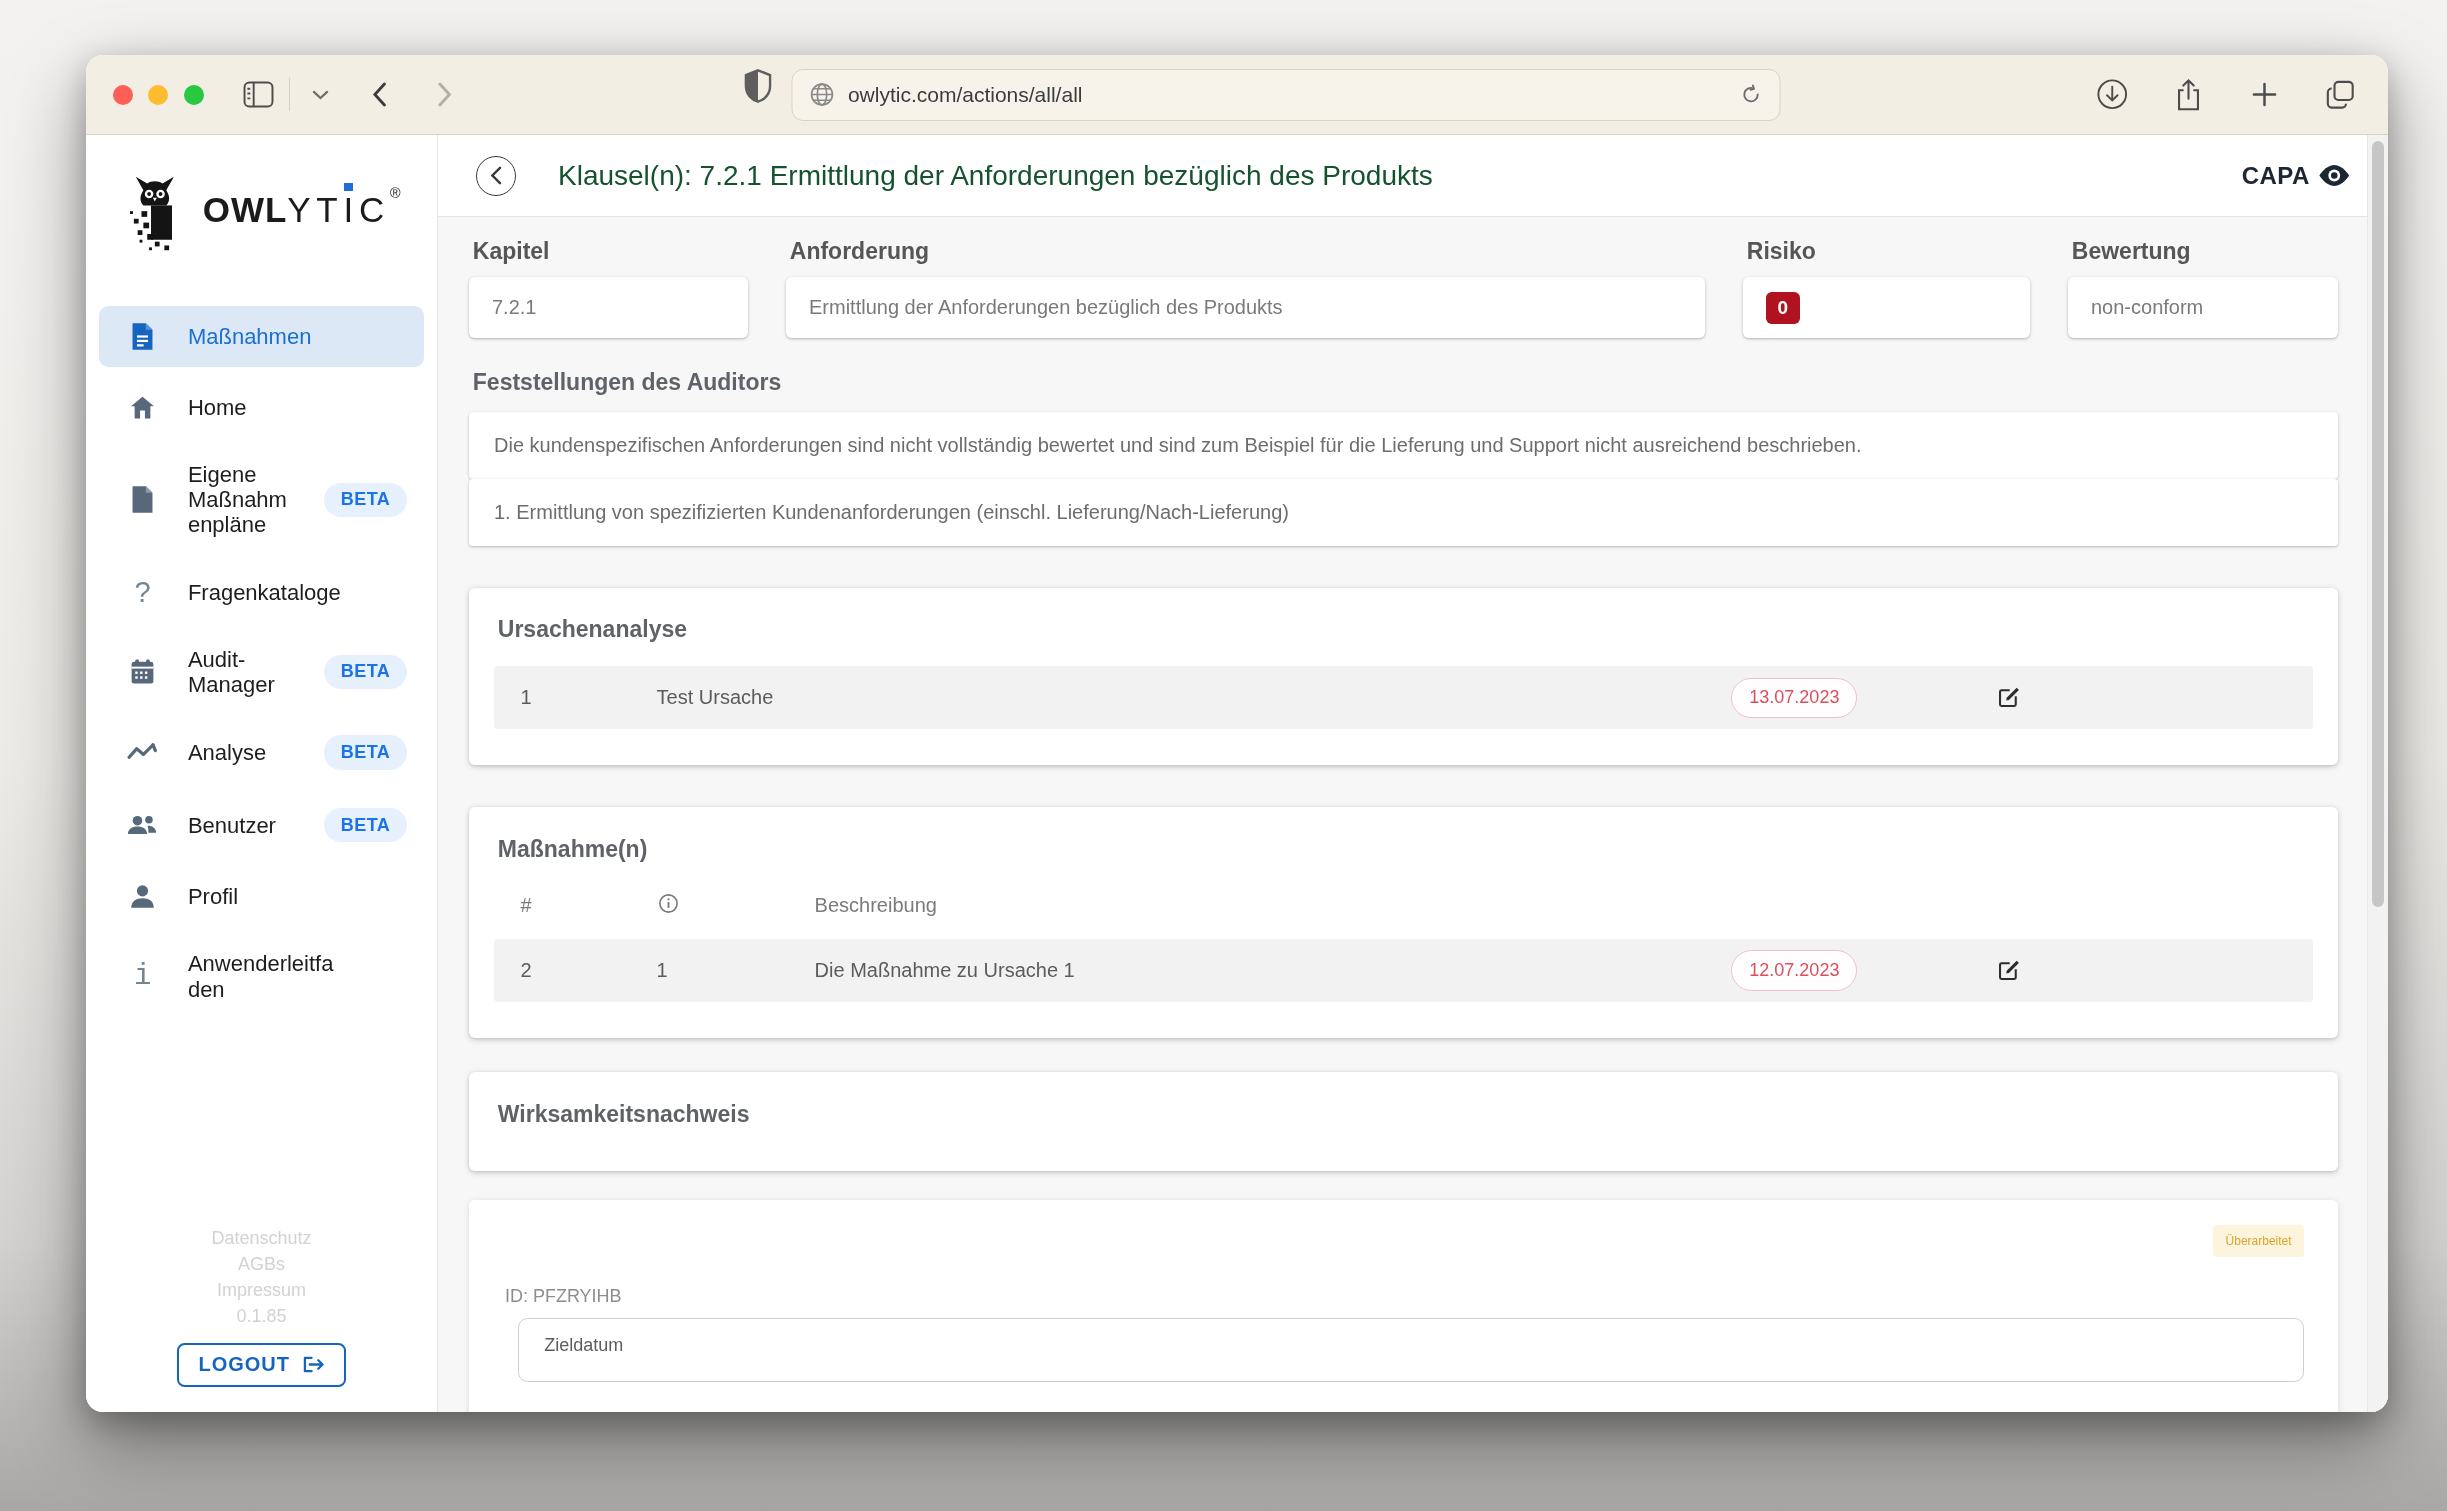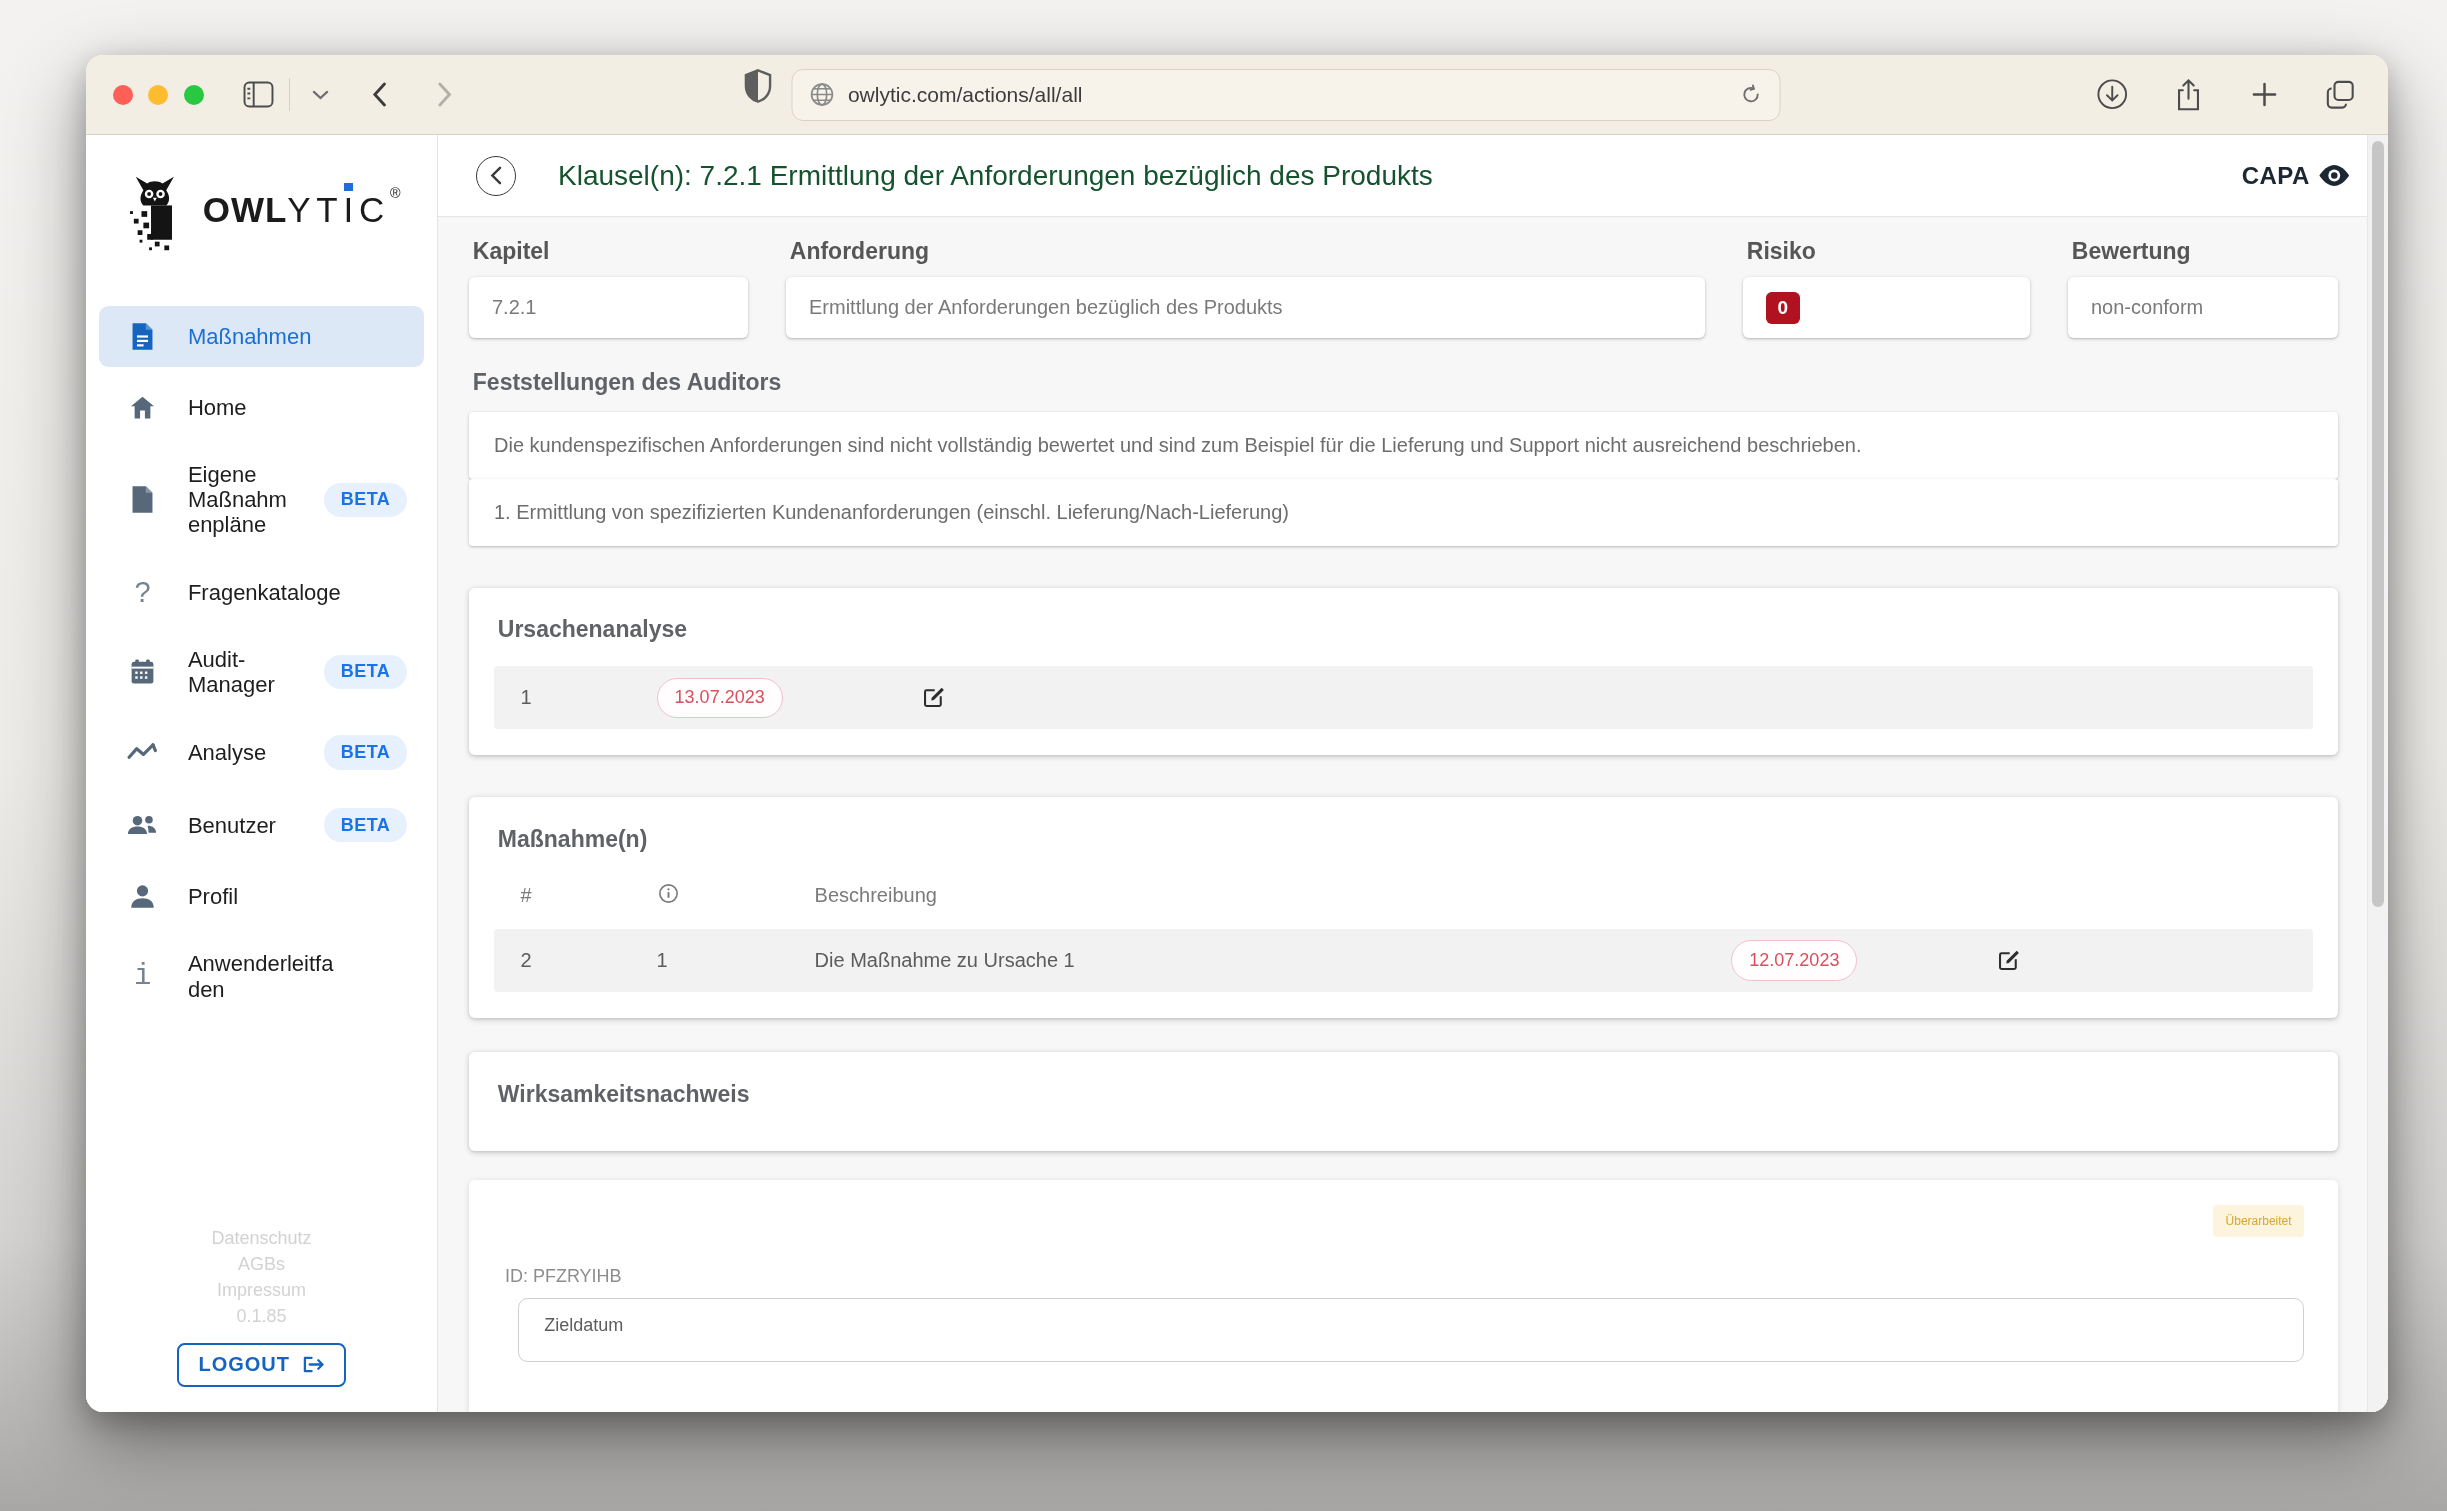--- a/index.html
+++ b/index.html
@@ -89,21 +89,21 @@
   .f-kapitel{ width:279px; } .f-anforderung{ flex:1; } .f-risiko{ width:287px; } .f-bewertung{ width:270px; }
   .risk-badge { background:#b0121f; color:#fff; font-weight:700; font-size:19px; padding:4.8px 11.5px; border-radius:5.7px; }
   
   .section-heading { font-size:23px; font-weight:700; color:#5f6368; margin:31px 3.8px 15.3px; }
   .text-box {
     background:#fff; border-radius:3.8px; padding:22px 25px; color:#6d6d6d; font-size:20px;
     box-shadow:0 1px 3.8px rgba(0,0,0,.16), 0 1px 1.9px rgba(0,0,0,.10);
   }
   
   .card {
-    background:#fff; border-radius:5.7px; margin-top:42px; padding:25px 25px 26px;
+    background:#fff; border-radius:5.7px; margin-top:42px; padding:25px 25px 36px;
     box-shadow:0 1.9px 6.7px rgba(0,0,0,.16), 0 1px 2.9px rgba(0,0,0,.10);
   }
   .card-heading { font-size:23px; font-weight:700; color:#5f6368; margin:3.8px 3.8px 23px; }
   .thead-row { display:flex; align-items:center; padding:5.7px 9.6px 19px; color:#7b7b7b; font-size:20px; }
   .trow { display:flex; align-items:center; background:#f2f2f2; border-radius:3.8px; height:63px; padding:0 9.6px; color:#5c5c5c; font-size:20px; }
   .cell-1 { width:153px; padding-left:17px; flex:none; }
   .cell-2 { width:158px; flex:none; }
   .cell-text { flex:1; min-width:0; }
   .date-pill {
     border:1.9px solid #f3c0c8; color:#d94f5c; background:#fffdfd; border-radius:23px;
@@ -410,20 +410,21 @@
 
         <div class="section-heading">Feststellungen des Auditors</div>
         <div class="text-box">Die kundenspezifischen Anforderungen sind nicht vollständig bewertet und sind zum Beispiel für die Lieferung und Support nicht ausreichend beschrieben.</div>
 
         <div class="text-box">1. Ermittlung von spezifizierten Kundenanforderungen (einschl. Lieferung/Nach-Lieferung)</div>
 
         <div class="card">
           <div class="card-heading">Ursachenanalyse</div>
           <div class="trow">
             <span class="cell-1">1</span>
+            <span class="cell-text">Test Ursache</span>
             <span class="date-pill">13.07.2023</span>
             <span class="edit-btn">
               <svg width="29" height="29" viewBox="0 0 24 24" fill="none">
                   <path d="M13 6 H6.2 A1.2 1.2 0 0 0 5 7.2 V17.8 A1.2 1.2 0 0 0 6.2 19 H16.8 A1.2 1.2 0 0 0 18 17.8 V11" stroke="#2d2d2d" stroke-width="1.7"></path>
                   <path d="M10.5 12.2 L18.8 3.9 L20.6 5.7 L12.3 14 L10.2 14.5 Z" fill="#2d2d2d"></path>
                 </svg>
             </span>
           </div>
         </div>
 

